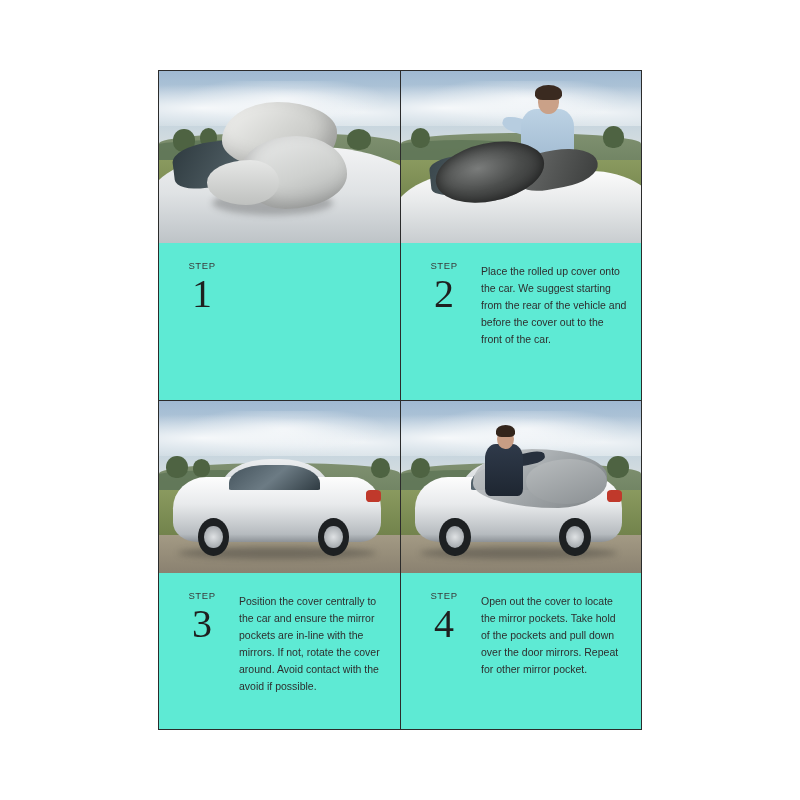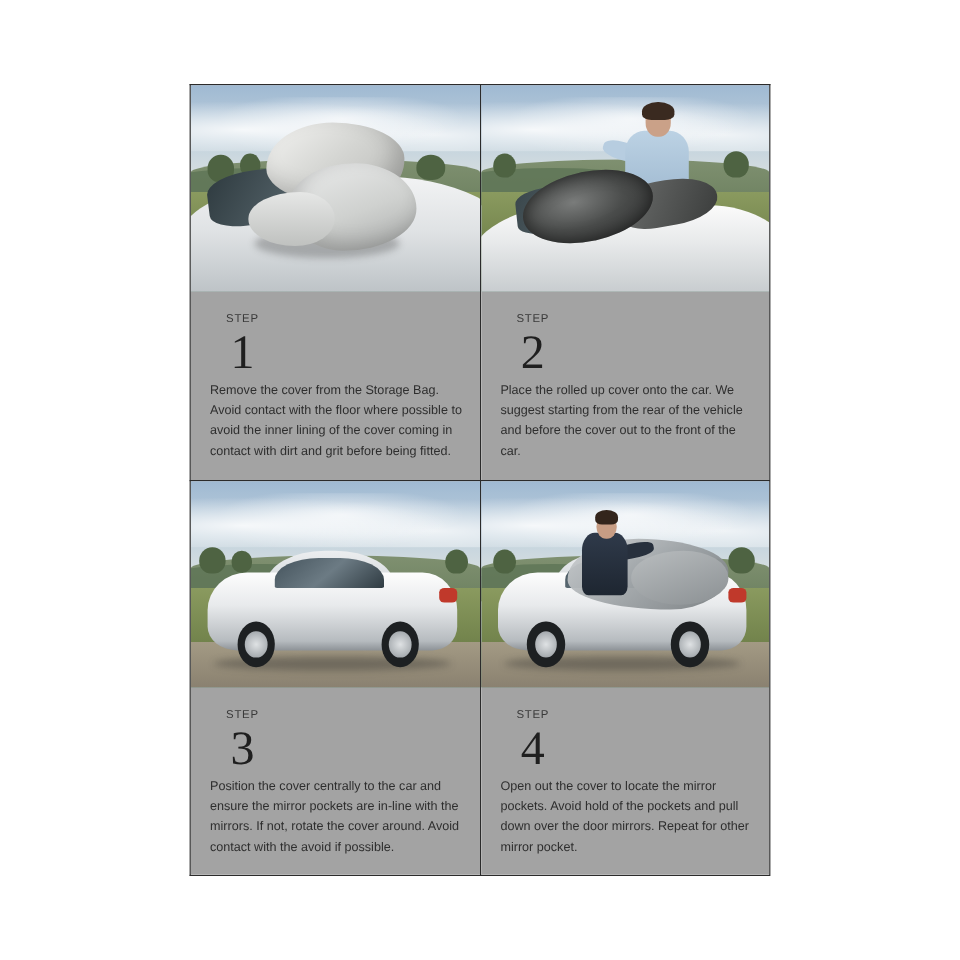--- a/index.html
+++ b/index.html
@@ -42,24 +42,25 @@
   .cell.c3 { border-right-width: 0; }
   .photo {
     position: relative;
     height: 172px;
     overflow: hidden;
     background: #8fa4b8;
   }
   .caption {
     flex: 1;
     display: flex;
-    flex-direction: column;
+    flex-direction: row;
     padding: 18px 14px 10px 16px;
     box-sizing: border-box;
-    background: #a3a3a3;
+    gap: 10px;
+    background: #5eead4;
   }
   .stepblock {
     width: 54px;
     flex: 0 0 54px;
     text-align: center;
     color: #2b2b2b;
   }
   .step-word {
     font-size: 9.5px;
     letter-spacing: 0.6px;
@@ -298,21 +299,20 @@
         <div class="shadow"></div>
         <div class="roll-a"></div>
         <div class="roll-b"></div>
         <div class="roll-c"></div>
       </div>
       <div class="caption">
         <div class="stepblock">
           <div class="step-word">STEP</div>
           <div class="step-num">1</div>
         </div>
-        <div class="step-text">Remove the cover from the Storage Bag. Avoid contact with the floor where possible to avoid the inner lining of the cover coming in contact with dirt and grit before being fitted.</div>
       </div>
     </div>
 
     <div class="cell c2">
       <div class="photo p2">
         <div class="sky"></div>
         <div class="clouds"></div>
         <div class="hills"></div>
         <div class="hills2"></div>
         <div class="tree" style="left:4%;top:33%;width:8%;height:12%;"></div>
@@ -386,18 +386,18 @@
         <div class="p-arm"></div>
         <div class="p-body"></div>
         <div class="p-head"></div>
         <div class="p-hair"></div>
       </div>
       <div class="caption">
         <div class="stepblock">
           <div class="step-word">STEP</div>
           <div class="step-num">4</div>
         </div>
-        <div class="step-text">Open out the cover to locate the mirror pockets. Avoid hold of the pockets and pull down over the door mirrors. Repeat for other mirror pocket.</div>
+        <div class="step-text">Open out the cover to locate the mirror pockets. Take hold of the pockets and pull down over the door mirrors. Repeat for other mirror pocket.</div>
       </div>
     </div>
 
   </div>
 </div>
 
 </body></html>

